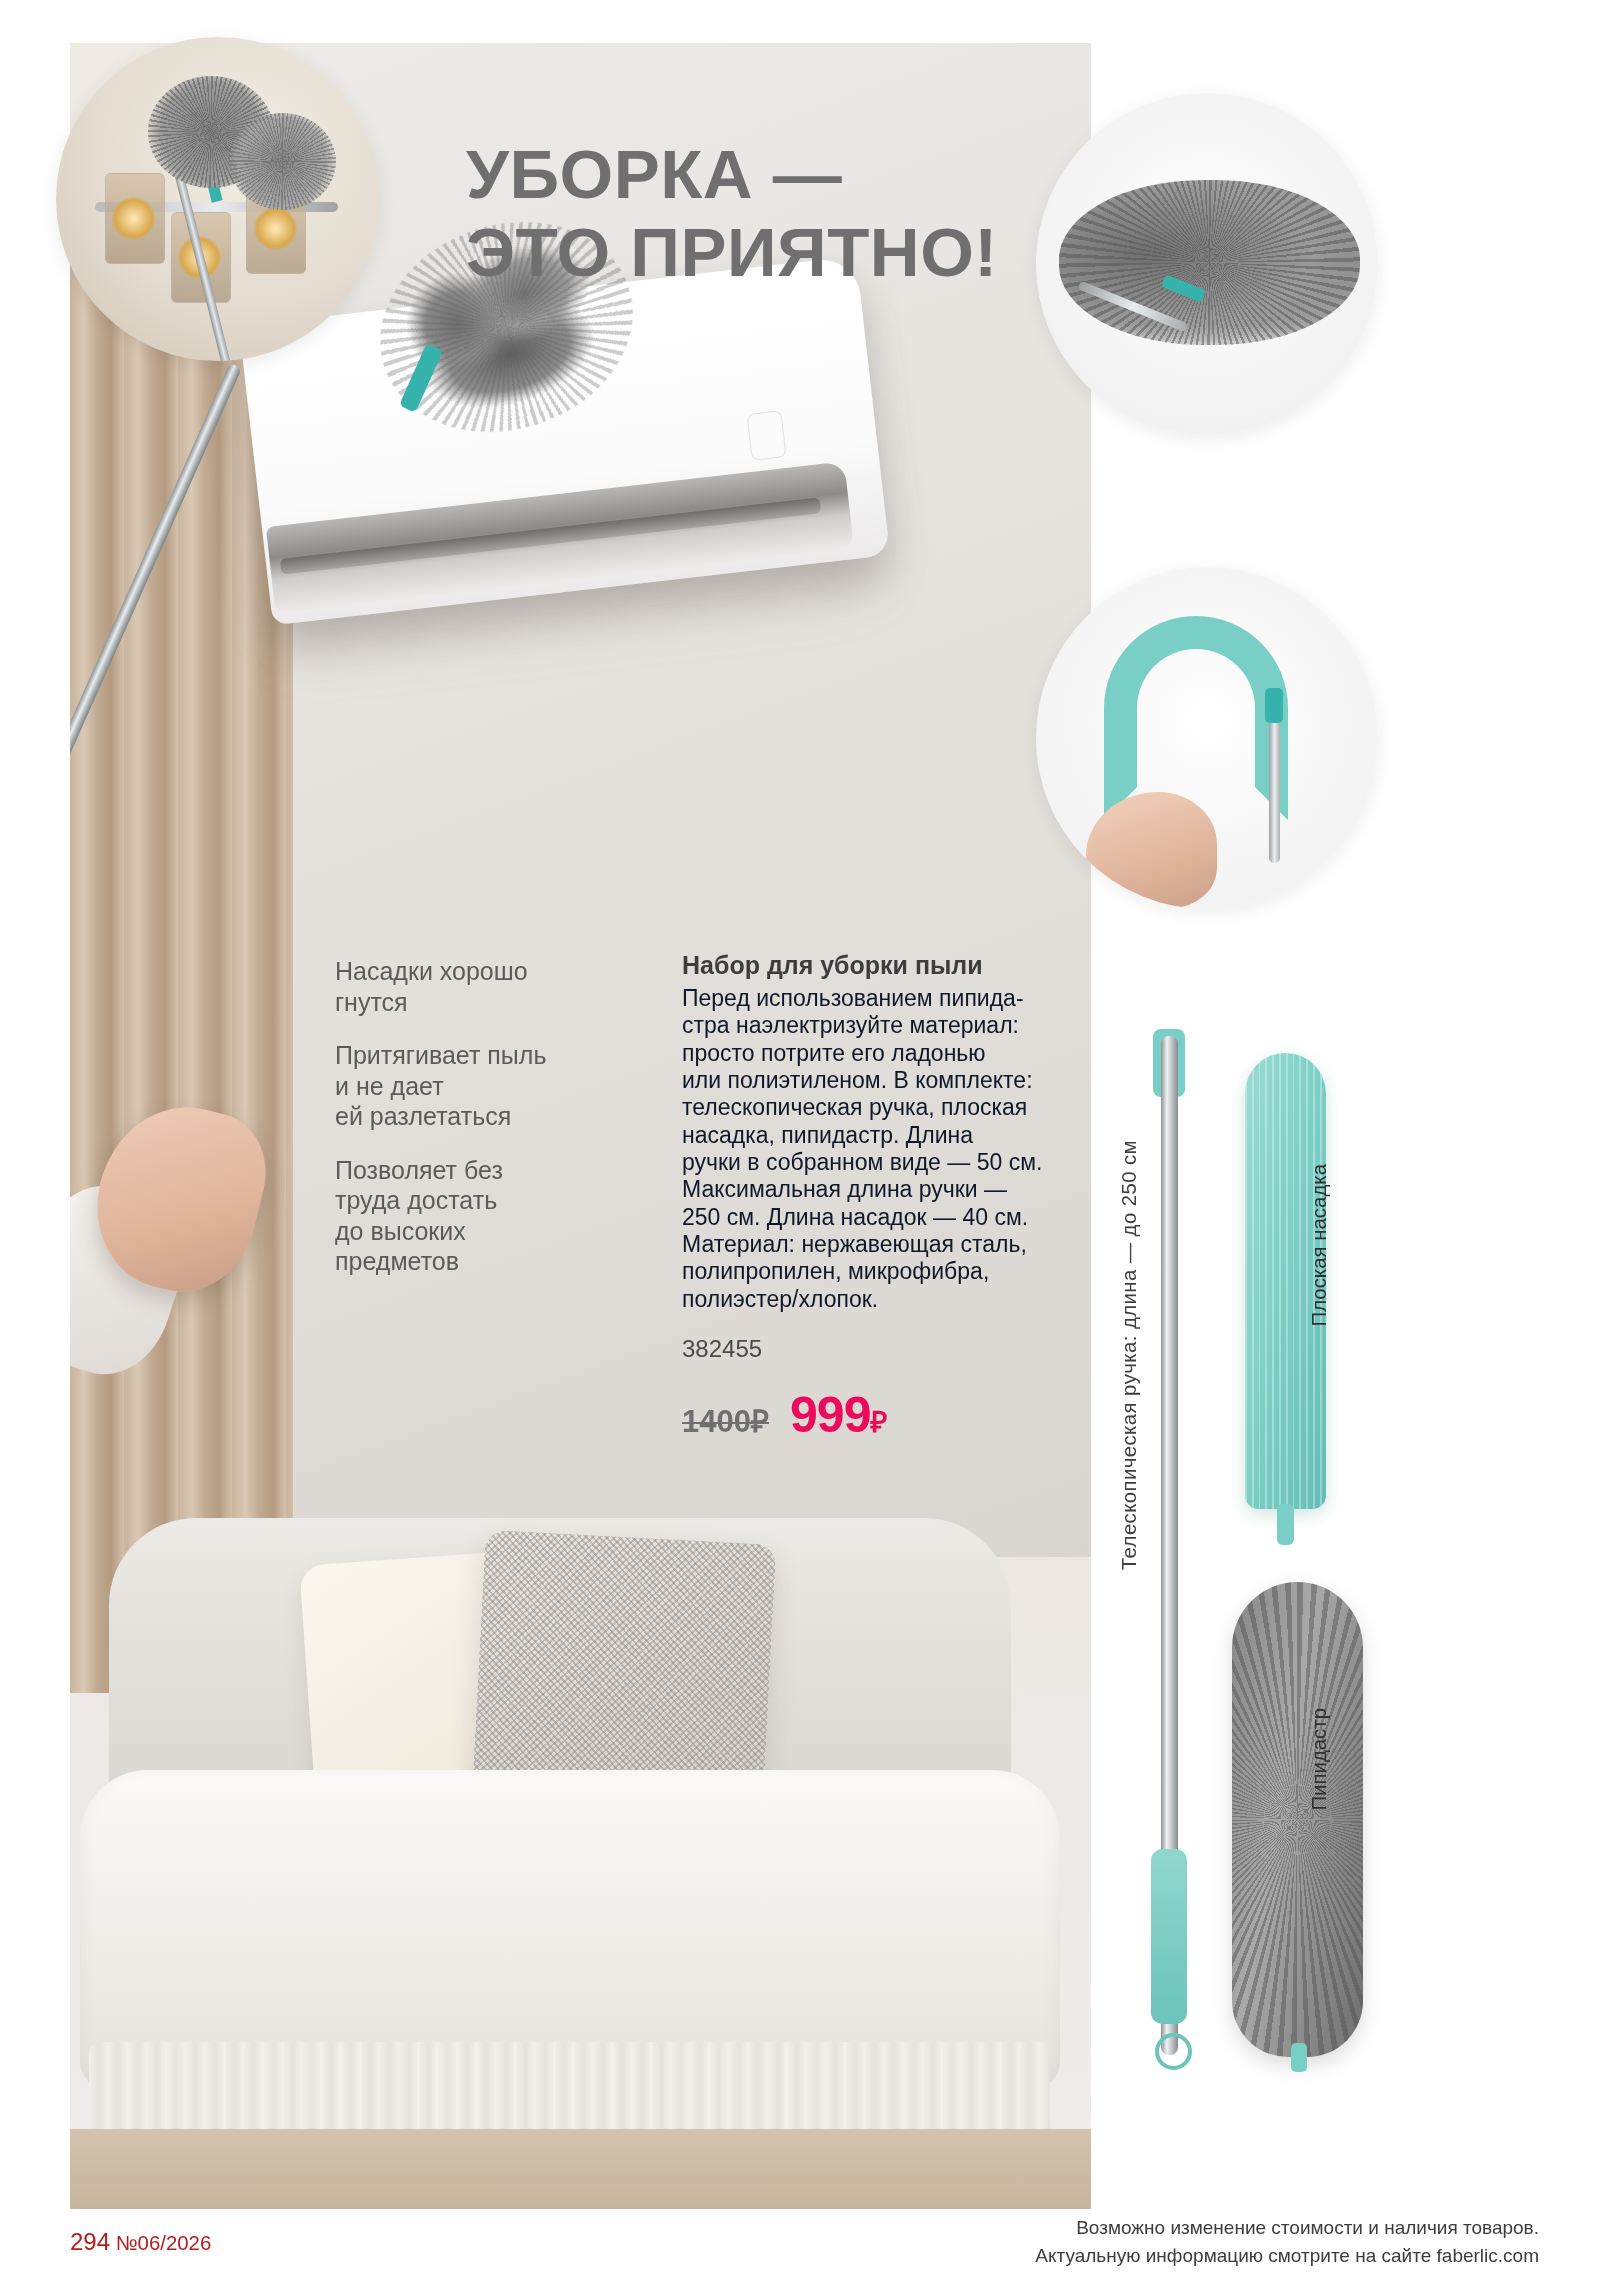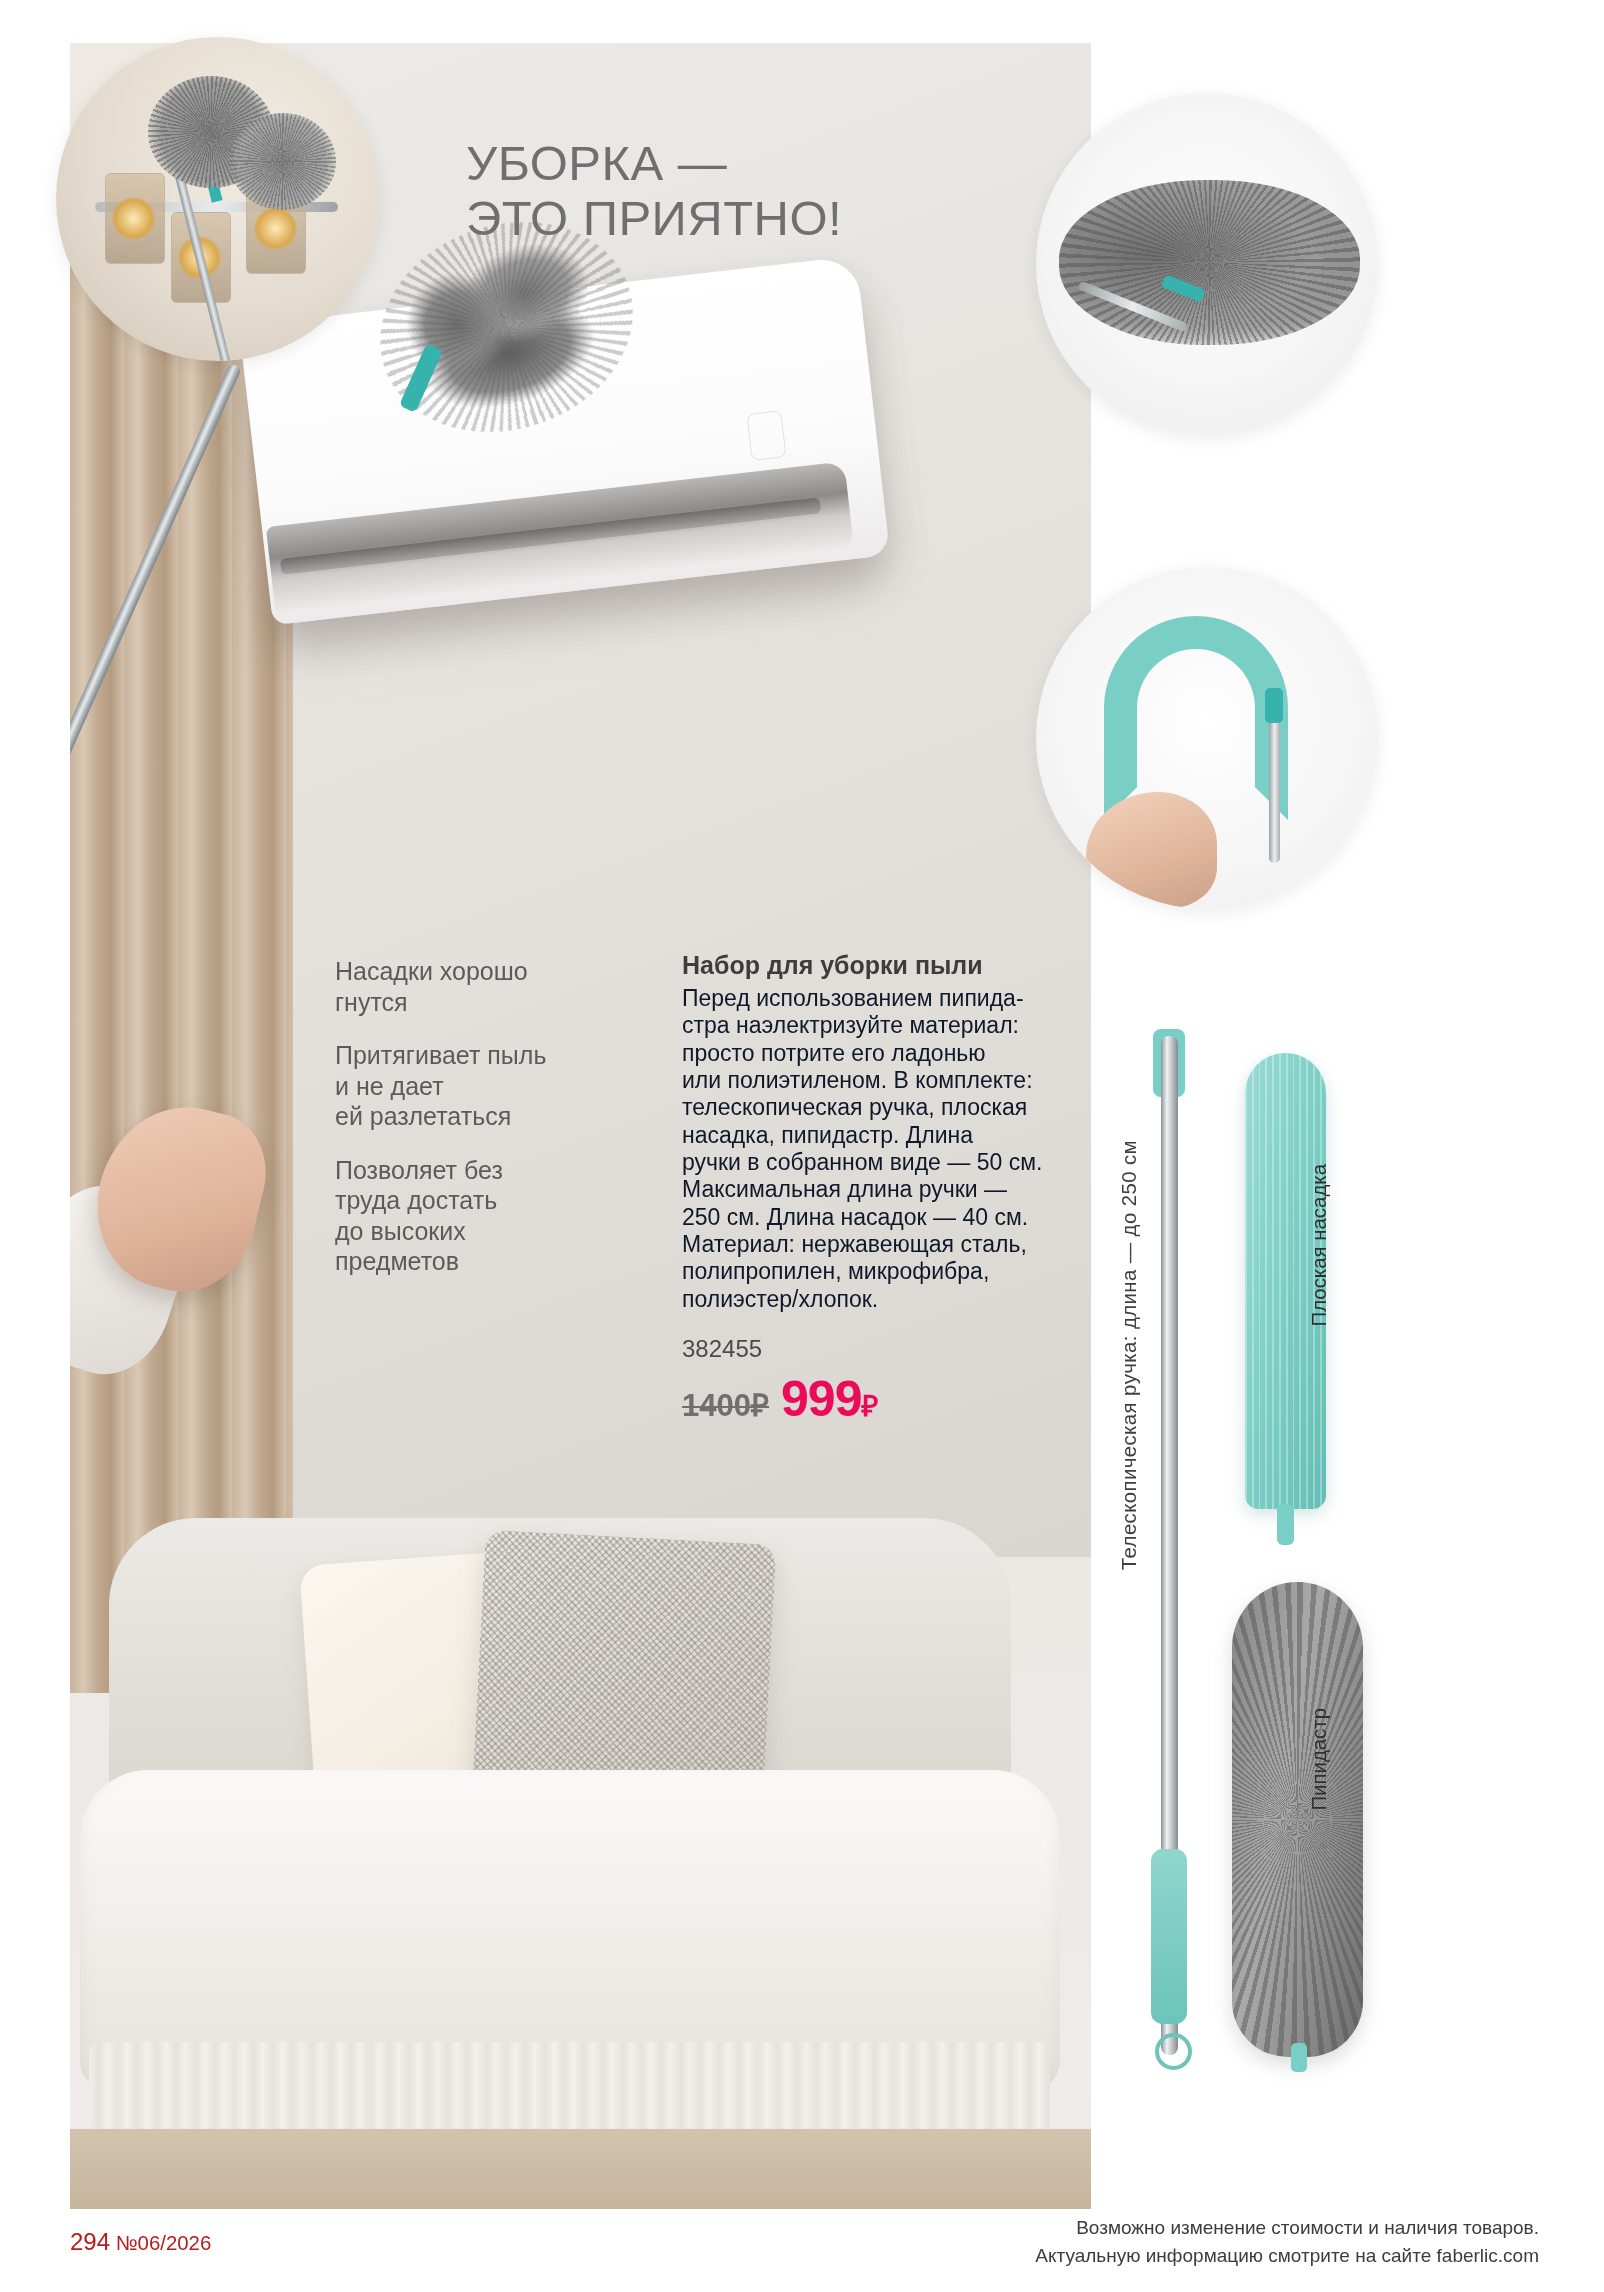--- a/index.html
+++ b/index.html
@@ -322,23 +322,23 @@
     width: 131px; height: 116px;
     background: linear-gradient(160deg,#f3d2bd,#e0b59c 60%,#caa088);
     border-radius: 55% 45% 35% 45%;
   }
 
   
   .headline {
     position: absolute;
     left: 466px; top: 136px;
     color: #6f6f6f;
-    font-size: 49px;
+    font-size: 69px;
     line-height: 1.13;
-    font-weight: 400;
+    font-weight: 700;
     letter-spacing: 0.5px;
     white-space: pre-line;
   }
 
   
   .bullets {
     position: absolute;
     left: 335px; top: 956px;
     width: 281px;
     color: #5b5b5b;
@@ -368,24 +368,24 @@
     line-height: 1.19;
     white-space: pre-line;
     color: #0f172a;
   }
   .sku {
     margin-top: 21.3px;
     font-size: 24px;
     color: #4a4a4a;
   }
   .price-row {
-    margin-top: 7px;
+    margin-top: 23px;
     display: flex;
     align-items: baseline;
-    gap: 12px;
+    gap: 21px;
     text-align: center;
   }
   .old-price {
     font-size: 31px;
     color: #6f6f6f;
     text-decoration: line-through;
     text-decoration-thickness: 2.4px;
     font-weight: 600;
   }
   .new-price {

